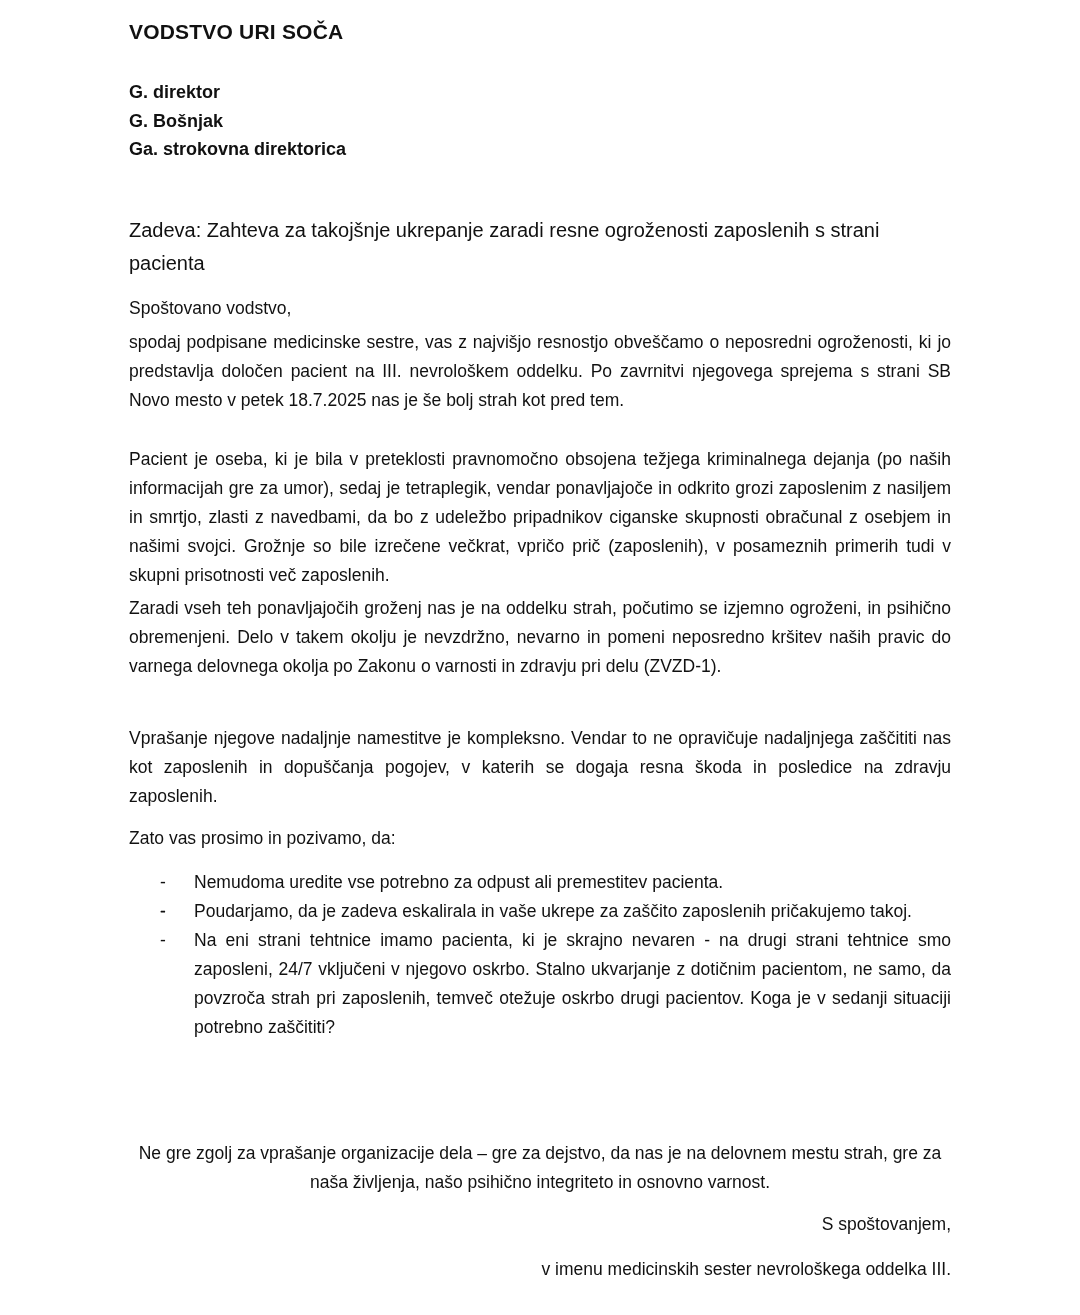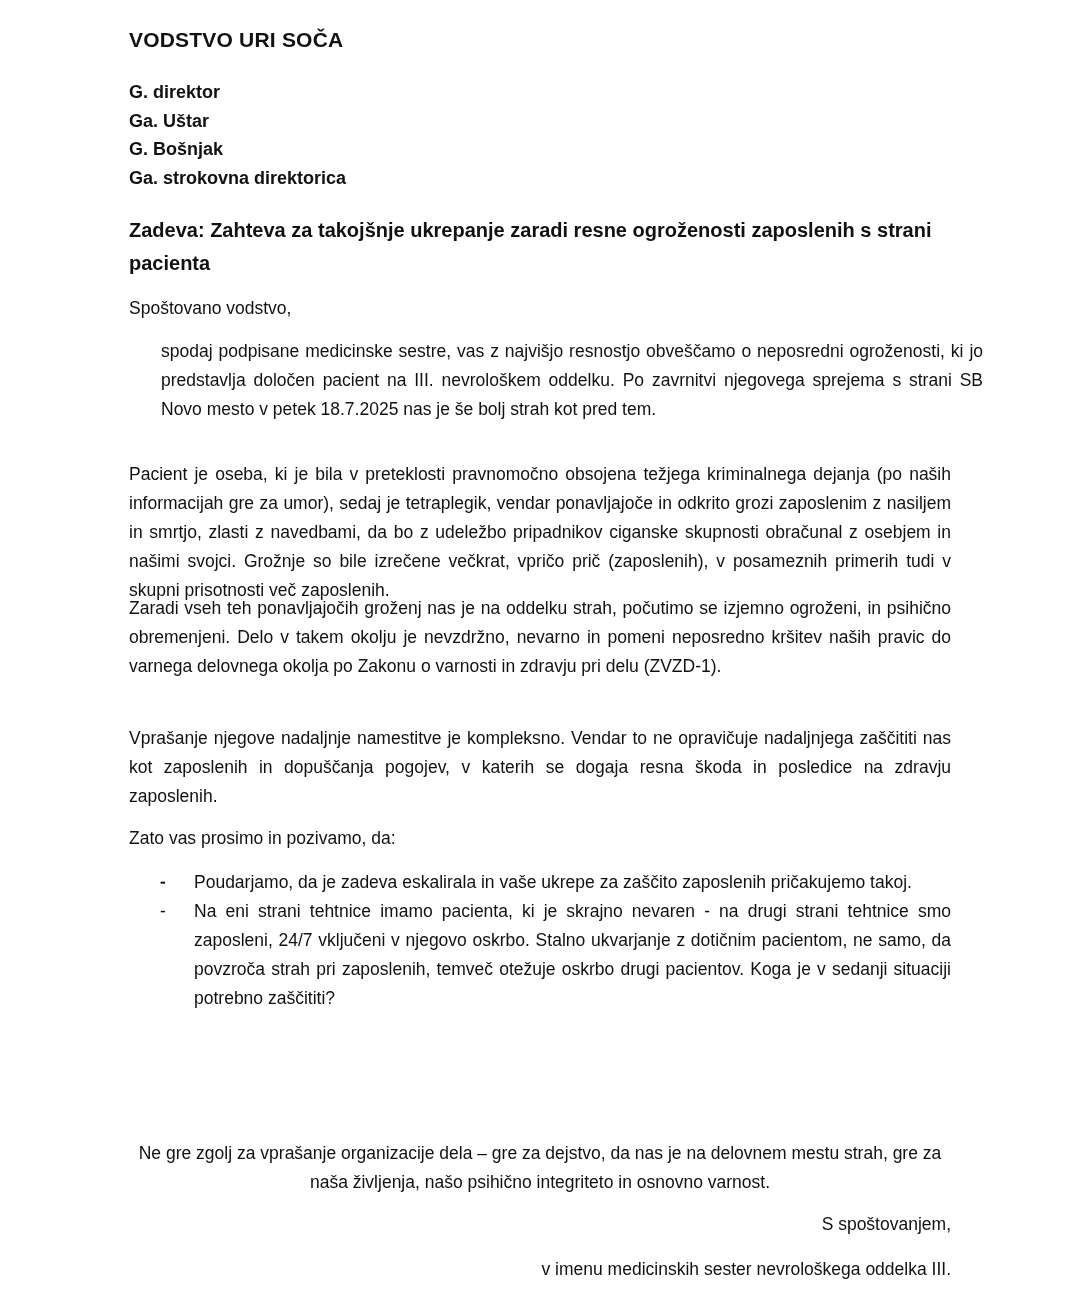--- a/index.html
+++ b/index.html
@@ -1,63 +1,63 @@
 <!DOCTYPE html>
 <html><head>
 <meta charset="utf-8">
 <style>
   html, body { margin: 0; padding: 0; background: #ffffff; }
   body { width: 1080px; height: 1315px; position: relative; overflow: hidden;
          font-family: "Liberation Sans", "DejaVu Sans", sans-serif; color: #111111; }
   .page { position: absolute; left: 129px; top: 0; width: 822px; }
-  .org-title { position: absolute; top: 28px; left: 0; font-size: 21px; font-weight: bold; letter-spacing: 0.2px; }
+  .org-title { position: absolute; top: 20px; left: 0; font-size: 21px; font-weight: bold; letter-spacing: 0.2px; }
   .recipients { position: absolute; top: 78px; left: 0; font-size: 18px; font-weight: bold; line-height: 28.5px; }
   .recipients div { white-space: nowrap; }
-  .subject { position: absolute; top: 214px; left: 0; width: 822px; font-size: 20px; font-weight: bold; line-height: 33px; }
+  .subject { position: absolute; top: 214px; left: 0; width: 822px; font-size: 20px; font-weight: normal; line-height: 33px; }
   .body-text { font-size: 17.5px; line-height: 29px; text-align: justify; position: absolute; left: 0; width: 822px; }
   .salutation { top: 294px; }
-  .p1 { top: 337px; margin-left: 32px; }
-  .p2 { top: 460px; }
+  .p1 { top: 328px; }
+  .p2 { top: 445px; }
   .p3 { top: 594px; }
   .p4 { top: 724px; }
   .p5 { top: 824px; }
   .req-list { position: absolute; top: 868px; left: 0; width: 822px; margin: 0; padding: 0; list-style: none; font-size: 17.5px; line-height: 29px; }
   .req-list li { position: relative; padding-left: 65px; text-align: justify; }
   .req-list li .dash { position: absolute; left: 31px; top: 0; }
   .p6 { top: 1139px; text-align: center; }
   .closing { position: absolute; right: 0; font-size: 17.5px; line-height: 29px; text-align: left; white-space: nowrap; }
   .closing-1 { top: 1210px; }
   .closing-2 { top: 1255px; }
 </style>
 </head>
 <body>
 
 <div class="page">
   <div class="org-title">VODSTVO URI SOČA</div>
 
   <div class="recipients">
     <div>G. direktor</div>
-    <div>Ga. Uštar</div>
     <div>G. Bošnjak</div>
     <div>Ga. strokovna direktorica</div>
   </div>
 
   <div class="subject">Zadeva: Zahteva za takojšnje ukrepanje zaradi resne ogroženosti zaposlenih s strani pacienta</div>
 
   <div class="body-text salutation">Spoštovano vodstvo,</div>
 
   <div class="body-text p1">spodaj podpisane medicinske sestre, vas z najvišjo resnostjo obveščamo o neposredni ogroženosti, ki jo predstavlja določen pacient na III. nevrološkem oddelku. Po zavrnitvi njegovega sprejema s strani SB Novo mesto v petek 18.7.2025 nas je še bolj strah kot pred tem.</div>
   <div class="body-text p2">Pacient je oseba, ki je bila v preteklosti pravnomočno obsojena težjega kriminalnega dejanja (po naših informacijah gre za umor), sedaj je tetraplegik, vendar ponavljajoče in odkrito grozi zaposlenim z nasiljem in smrtjo, zlasti z navedbami, da bo z udeležbo pripadnikov ciganske skupnosti obračunal z osebjem in našimi svojci. Grožnje so bile izrečene večkrat, vpričo prič (zaposlenih), v posameznih primerih tudi v skupni prisotnosti več zaposlenih.</div>
   <div class="body-text p3">Zaradi vseh teh ponavljajočih groženj nas je na oddelku strah, počutimo se izjemno ogroženi, in psihično obremenjeni. Delo v takem okolju je nevzdržno, nevarno in pomeni neposredno kršitev naših pravic do varnega delovnega okolja po Zakonu o varnosti in zdravju pri delu (ZVZD-1).</div>
   <div class="body-text p4">Vprašanje njegove nadaljnje namestitve je kompleksno. Vendar to ne opravičuje nadaljnjega zaščititi nas kot zaposlenih in dopuščanja pogojev, v katerih se dogaja resna škoda in posledice na zdravju zaposlenih.</div>
   <div class="body-text p5">Zato vas prosimo in pozivamo, da:</div>
 
   <ul class="req-list">
     <li>
       <span class="dash">-</span>
+      <span>Nemudoma uredite vse potrebno za odpust ali premestitev pacienta.</span>
     </li>
     <li>
       <span class="dash">-</span>
     </li>
     <li>
       <span class="dash">-</span>
       <span>Poudarjamo, da je zadeva eskalirala in vaše ukrepe za zaščito zaposlenih pričakujemo takoj.</span>
     </li>
     <li>
       <span class="dash">-</span>

